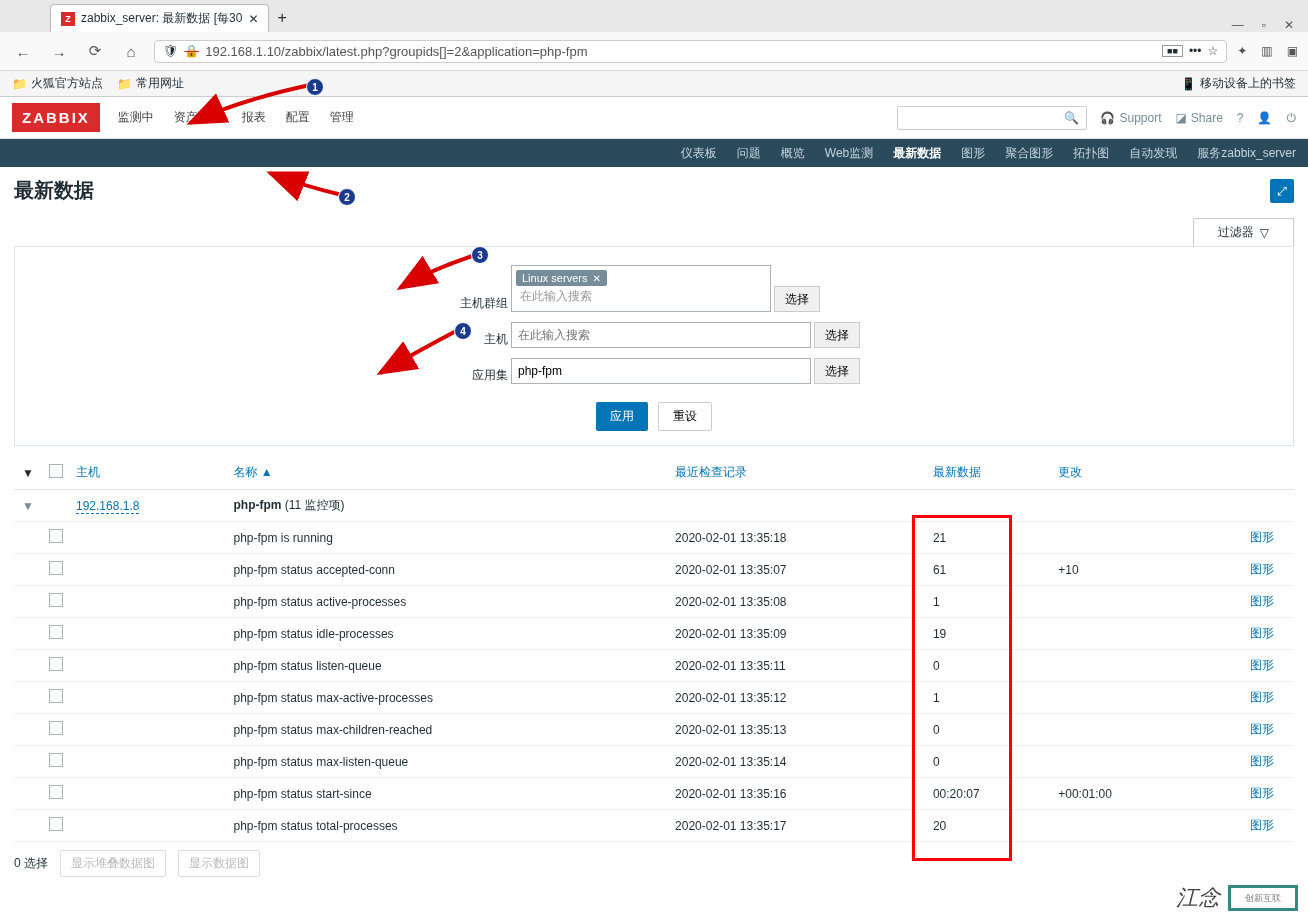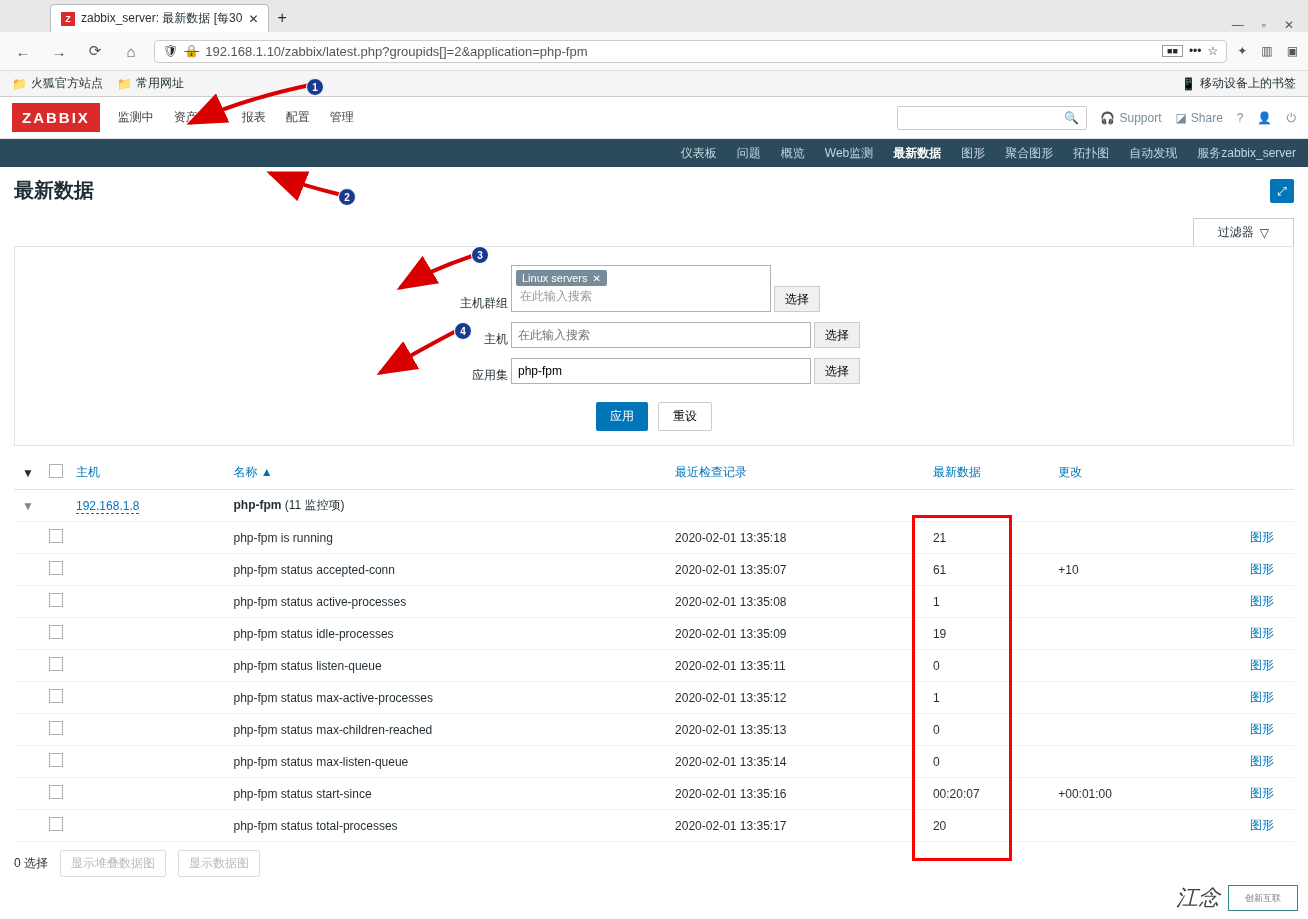--- a/index.html
+++ b/index.html
@@ -71,21 +71,21 @@
 .app-count { font-weight: normal; }
 .graph-link { color: #0275b8; cursor: pointer; }
 .highlight-box { position: absolute; border: 3px solid red; pointer-events: none; }
 
 .footer-bar { display: flex; align-items: center; gap: 12px; padding: 8px 14px; font-size: 12px; }
 .footer-bar .disabled-btn { border: 1px solid #ddd; color: #bbb; padding: 4px 10px; border-radius: 2px; cursor: not-allowed; }
 .step-badge { position: absolute; width: 18px; height: 18px; border-radius: 50%; background: #1a3a8f; color: #fff; border: 1px solid #fff; display: flex; align-items: center; justify-content: center; font-size: 10px; font-weight: bold; }
 
 .watermark { position: fixed; right: 10px; bottom: 6px; display: flex; align-items: center; gap: 8px; opacity: 0.85; text-align: right; }
 .wm-text { font-family: "STKaiti", serif; font-size: 22px; color: #222; font-style: italic; }
-.wm-logo { width: 70px; height: 26px; border: 1px solid #0f766e; display: flex; align-items: center; justify-content: center; font-size: 9px; color: #666; }
+.wm-logo { width: 70px; height: 26px; border: 3px solid #0f766e; display: flex; align-items: center; justify-content: center; font-size: 9px; color: #666; }
 </style>
 </head>
 <body>
 
 <div class="browser-chrome">
   <div class="tab-bar">
     <div class="tab">
       <span class="favicon">Z</span>
       <span>zabbix_server: 最新数据 [每30</span>
       <span class="close">✕</span>

